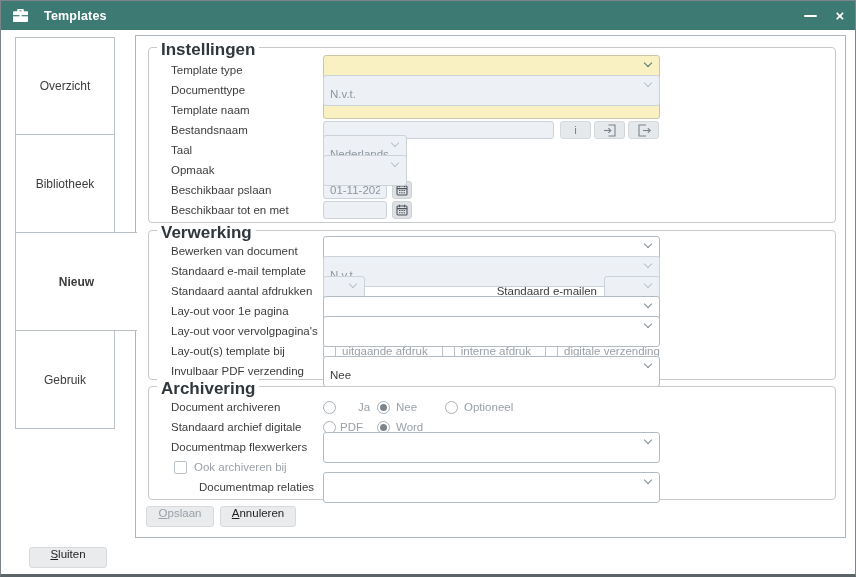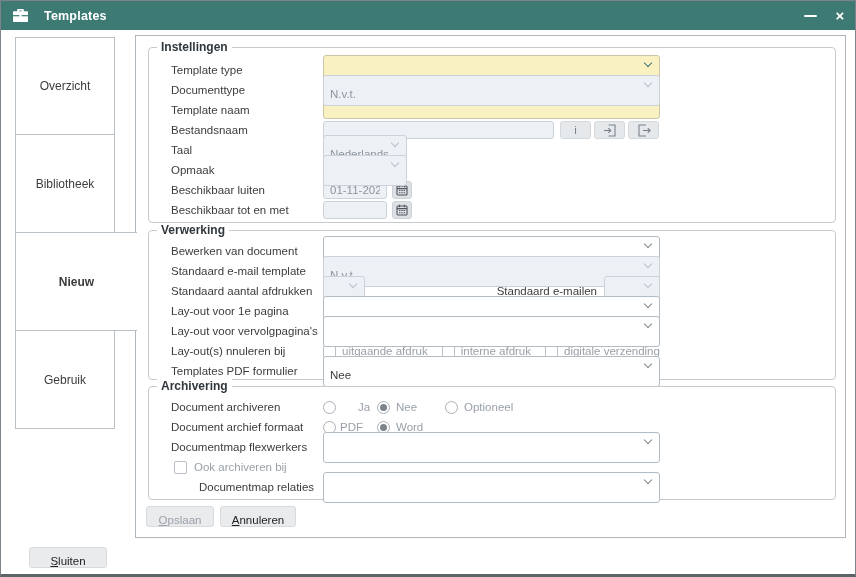--- a/index.html
+++ b/index.html
@@ -19,21 +19,21 @@
   .close-x{font-size:15px;font-weight:bold;line-height:1}
   
   .tab{position:absolute;left:14px;width:100px;background:#fff;border:1px solid #b9c0c6;
     display:flex;align-items:center;justify-content:center;cursor:pointer;font-size:12px}
   .tab.active{width:122px;border-right:none;font-weight:bold;z-index:3}
   
   .panel{position:absolute;left:134px;top:34px;width:711px;height:503px;
     border:1px solid #aeb5bb;background:#fff}
   .group{position:absolute;left:12px;width:688px;border:1px solid #c6cacd;border-radius:4px;background:#fff}
   .legend{position:absolute;top:-8px;left:8px;background:#fff;padding:0 4px;
-    font-weight:bold;font-size:12px;color:#30373c}
+    font-weight:bold;font-size:17px;color:#30373c}
   .rows{position:absolute;left:22px;right:6px}
   .row{height:20px;display:flex;align-items:center}
   .lbl{flex:0 0 152px;width:152px;white-space:nowrap}
   
   .combo{height:31px;border:1px solid #b4bcc3;border-radius:3px;background:#fff;
     display:flex;align-items:center;padding:8px 18px 0 6px;position:relative;cursor:pointer}
   .combo .chev{position:absolute;right:8px;top:4px;width:6px;height:6px;
     border-right:1.6px solid #7d8991;border-bottom:1.6px solid #7d8991;transform:rotate(45deg)}
   .combo.req{background:#faf1c3;border-color:#cbc6a7}
   .combo.req .chev{border-color:#44756f}
@@ -48,21 +48,21 @@
   .calbtn{width:20px;height:18px;background:#dde1e6;border:1px solid #cdd2d7;border-radius:3px;
     display:flex;align-items:center;justify-content:center;margin-left:5px;cursor:pointer}
   .radio{width:13px;height:13px;border:1px solid #aab1b8;border-radius:50%;background:#fff;flex:0 0 13px}
   .radio.sel{display:flex;align-items:center;justify-content:center}
   .radio.sel::after{content:"";width:7px;height:7px;border-radius:50%;background:#7d848b}
   .ritem{display:flex;align-items:center}
   .gray{color:#9aa1a8}
   .cb{width:13px;height:13px;border:1px solid #b9c0c7;border-radius:2px;background:#fff;flex:0 0 13px}
   .citem{display:flex;align-items:center}
   .btn{position:absolute;height:21px;background:#e9ebed;border:1px solid #d8dbde;border-radius:3px;
-    font:inherit;color:#1e1e1e;cursor:pointer;display:flex;align-items:flex-end;justify-content:center}
+    font:inherit;color:#1e1e1e;cursor:pointer;display:flex;align-items:flex-start;justify-content:center}
   .btn.disabled{color:#9aa1a8;cursor:default}
   .u{text-decoration:underline}
   svg{display:block}
 </style>
 </head>
 <body>
 
 <div class="window">
 
   <div class="titlebar">
@@ -153,21 +153,21 @@
           </div>
         </div>
         <div class="row">
           <span class="lbl">Opmaak</span>
           <div class="combo dis w84">
             <span></span>
             <span class="chev"></span>
           </div>
         </div>
         <div class="row">
-          <span class="lbl">Beschikbaar luiten</span>
+          <span class="lbl">Beschikbaar pslaan</span>
           <input class="tinput" style="width: 64px;" value="01-11-2023">
           <button class="calbtn">
             <span>
               <svg width="12" height="12" viewBox="0 0 12 12">
                 <rect x="1" y="2" width="10" height="9" rx="1" fill="none" stroke="#4d545a" stroke-width="1.1"></rect>
                 <path d="M3.5 0.8v2.4M8.5 0.8v2.4M1 4.6h10" stroke="#4d545a" stroke-width="1.1" fill="none"></path>
                 <path d="M3 6.5h1.4M5.3 6.5h1.4M7.6 6.5h1.4M3 8.7h1.4M5.3 8.7h1.4M7.6 8.7h1.4" stroke="#4d545a" stroke-width="1.1"></path>
               </svg>
             </span>
           </button>
@@ -225,36 +225,36 @@
           </div>
         </div>
         <div class="row">
           <span class="lbl">Lay-out voor vervolgpagina's</span>
           <div class="combo w337">
             <span></span>
             <span class="chev"></span>
           </div>
         </div>
         <div class="row">
-          <span class="lbl">Lay-out(s) nnuleren bij</span>
+          <span class="lbl">Lay-out(s) template bij</span>
           <span class="citem">
             <span class="cb"></span>
             <span class="gray" style="margin:0 14px 0 6px">uitgaande afdruk</span>
           </span>
           <span class="citem">
             <span class="cb"></span>
             <span class="gray" style="margin:0 14px 0 6px">interne afdruk</span>
           </span>
           <span class="citem">
             <span class="cb"></span>
             <span class="gray" style="margin-left:6px">digitale verzending</span>
           </span>
         </div>
         <div class="row">
-          <span class="lbl">Templates PDF formulier</span>
+          <span class="lbl">Invulbaar PDF verzending</span>
           <div class="combo w337">
             <span>Nee</span>
             <span class="chev"></span>
           </div>
         </div>
       </div>
     </div>
 
     <div class="group" style="top:350px;height:114px">
       <span class="legend">Archivering</span>
@@ -268,21 +268,21 @@
           <span class="ritem" style="width:68px">
             <span class="radio sel"></span>
             <span class="gray" style="margin-left:6px">Nee</span>
           </span>
           <span class="ritem">
             <span class="radio"></span>
             <span class="gray" style="margin-left:6px">Optioneel</span>
           </span>
         </div>
         <div class="row">
-          <span class="lbl">Document archief formaat</span>
+          <span class="lbl">Standaard archief digitale</span>
           <span class="ritem" style="width:54px">
             <span class="radio"></span>
             <span class="gray" style="margin-left:4px">PDF</span>
           </span>
           <span class="ritem">
             <span class="radio sel"></span>
             <span class="gray" style="margin-left:6px">Word</span>
           </span>
         </div>
         <div class="row">

